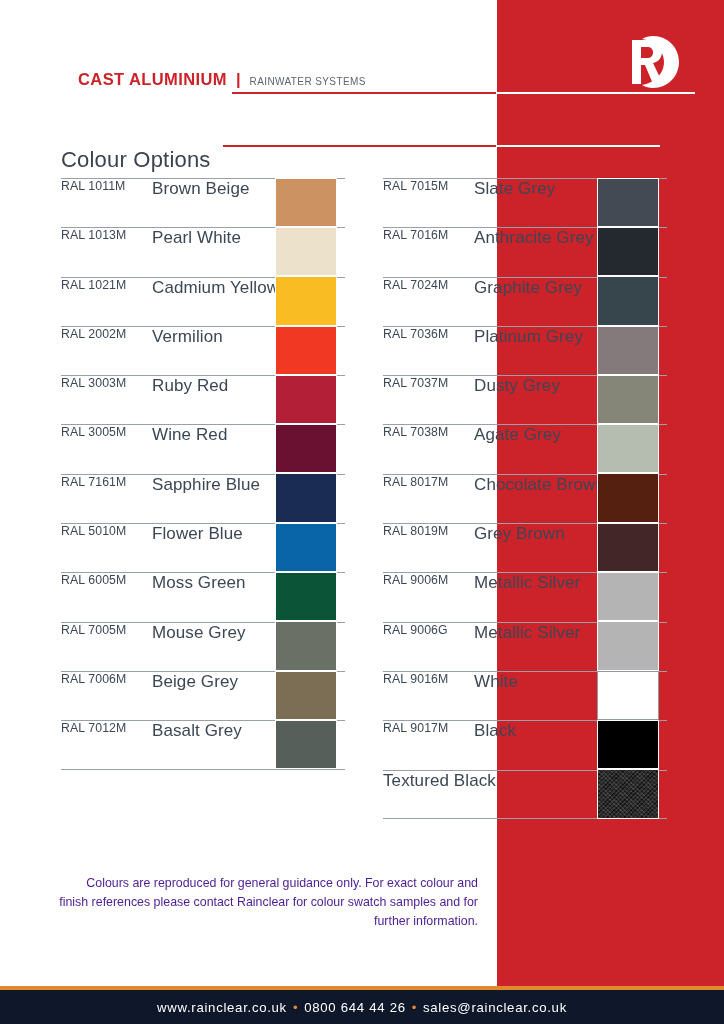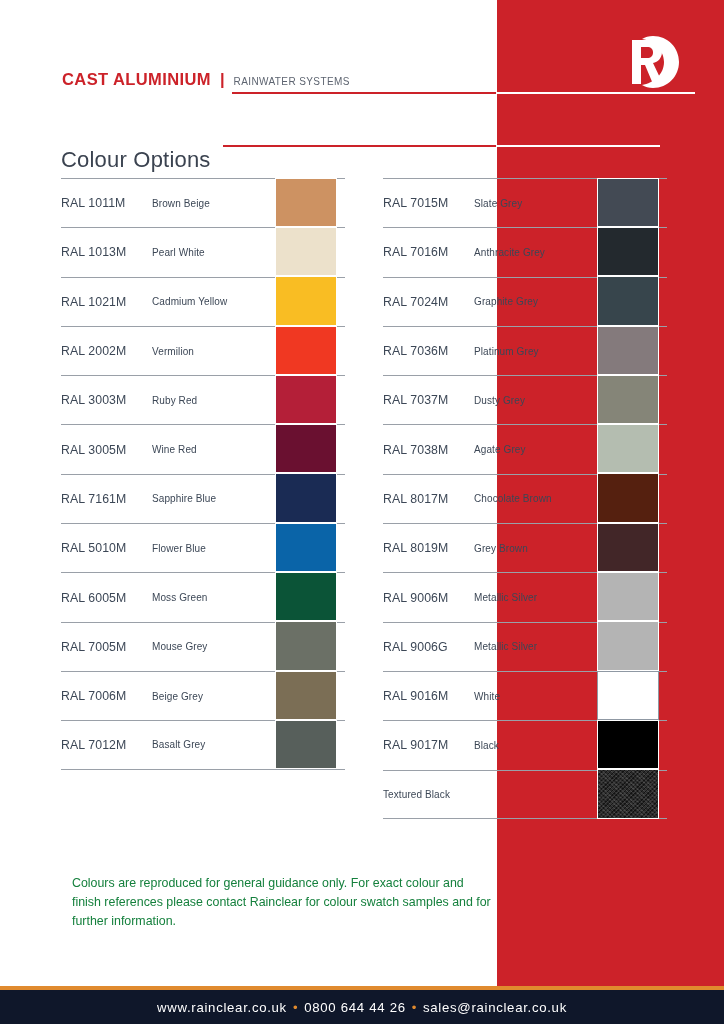--- a/index.html
+++ b/index.html
@@ -46,20 +46,21 @@
     top: 70px;
     display: flex;
     align-items: baseline;
     white-space: nowrap;
   }
   .hdr-main {
     color: #cc2229;
     font-size: 16.5px;
     font-weight: bold;
     letter-spacing: 0.4px;
+    margin-left: 16px;
   }
   .hdr-pipe {
     color: #cc2229;
     font-size: 16.5px;
     font-weight: bold;
     margin: 0 9px;
   }
   .hdr-sub {
     color: #5d6470;
     font-size: 10px;
@@ -104,34 +105,34 @@
     width: 284px;
   }
   .col-left  { left: 61px; }
   .col-right { left: 383px; }
 
   .row {
     position: relative;
     height: 49.3px;
     border-top: 1.3px solid #9aa0a8;
     display: flex;
-    align-items: center;
+    align-items: flex-start;
   }
   .row:last-child { border-bottom: 1.3px solid #9aa0a8; }
 
   .ral {
     width: 91px;
     flex: 0 0 91px;
     font-size: 12.3px;
     color: #3c4756;
     letter-spacing: 0.1px;
   }
   .cname {
     flex: 1 1 auto;
-    font-size: 10px;
+    font-size: 17px;
     color: #3c4756;
     letter-spacing: 0.1px;
   }
   .row.noral .cname { padding-left: 0; }
 
   .swatch {
     position: absolute;
     left: 214px;
     top: -1.3px;
     width: 62px;
@@ -144,26 +145,27 @@
     background-color: #2a2a2a;
     background-image:
       repeating-linear-gradient(45deg,  rgba(255,255,255,.10) 0 1px, transparent 1px 3px),
       repeating-linear-gradient(-45deg, rgba(0,0,0,.55) 0 1px, transparent 1px 3px),
       repeating-linear-gradient(12deg,  rgba(255,255,255,.07) 0 1px, transparent 1px 4px);
   }
 
   
   .disclaimer {
     position: absolute;
-    left: 72px;
+    left: 58px;
     top: 874px;
     width: 420px;
     font-size: 12.4px;
     line-height: 19px;
-    color: #15803d;
+    color: #4c1d95;
+    text-align: right;
   }
 
   
   .orange-stripe {
     position: absolute;
     left: 0;
     top: 986px;
     width: 724px;
     height: 4px;
     background: #e08a2e;

